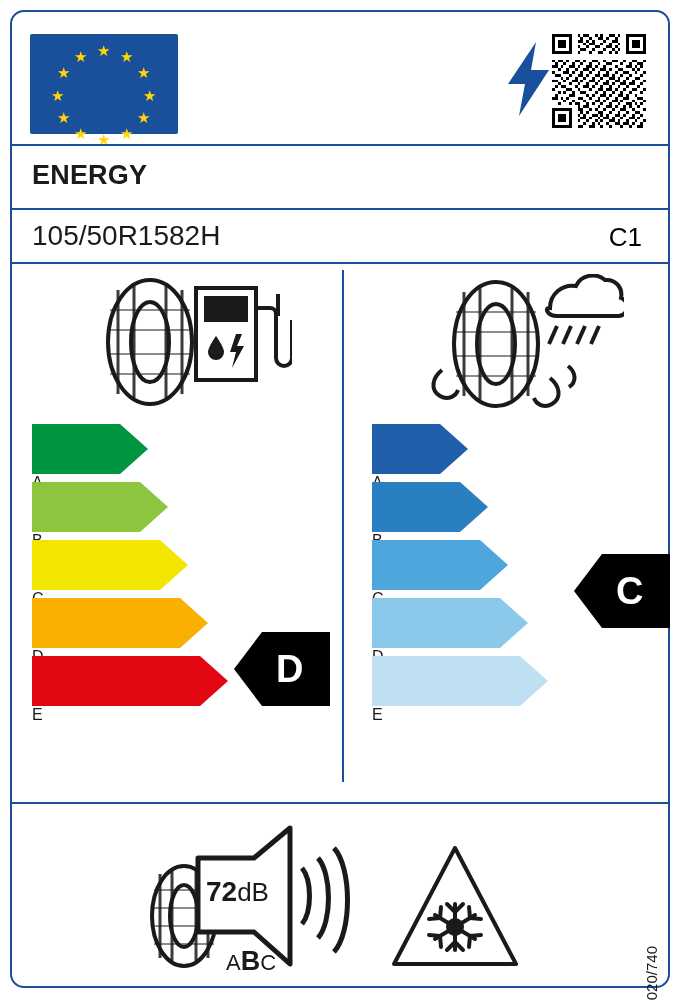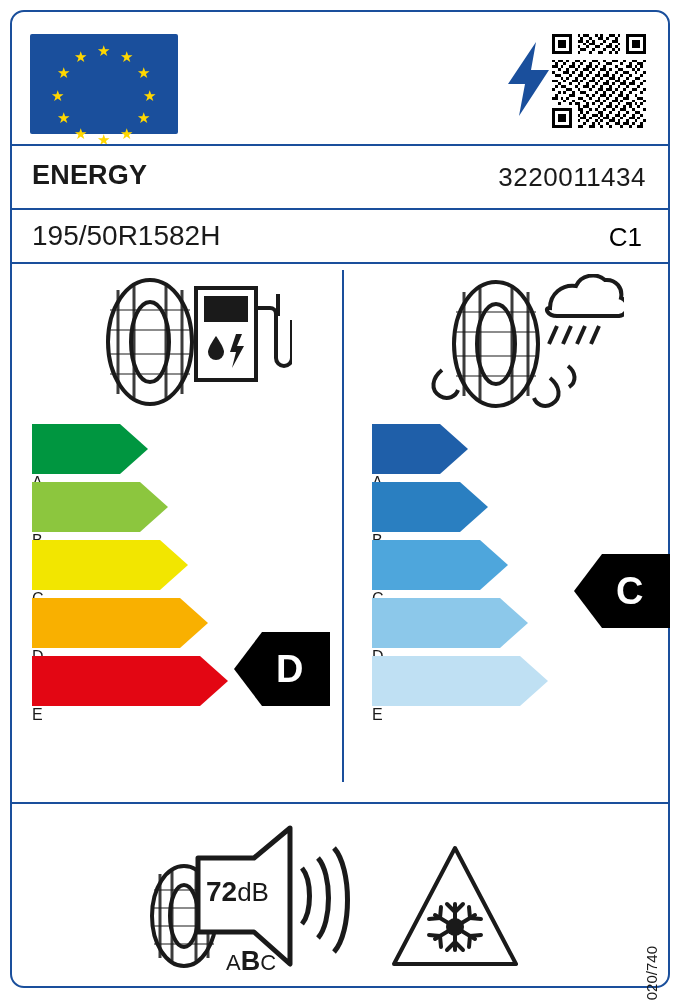--- a/index.html
+++ b/index.html
@@ -525,25 +525,24 @@
           <rect x="24" y="32" width="1" height="1"></rect>
           <rect x="27" y="32" width="1" height="1"></rect>
           <rect x="30" y="32" width="2" height="1"></rect>
       </g>
     </svg>
   </div>
 
   <div class="rule r1"></div>
 
   <div class="brand">ENERGY</div>
-  <div class="typecode">3220011434</div>
 
   <div class="rule r2"></div>
 
-  <div class="size">195/50R1582H</div>
+  <div class="size">105/50R1582H</div>
   <div class="cls">C1</div>
 
   <div class="rule r3"></div>
 
   <div class="vdiv"></div>
 
   <svg class="pict fuel" width="200" height="135" viewBox="0 0 200 135">
     <g>
       <ellipse cx="58" cy="68" rx="42" ry="62" fill="#ffffff" stroke="#1a1a1a" stroke-width="4"></ellipse>
       <ellipse cx="58" cy="68" rx="19" ry="40" fill="#ffffff" stroke="#1a1a1a" stroke-width="4"></ellipse>

